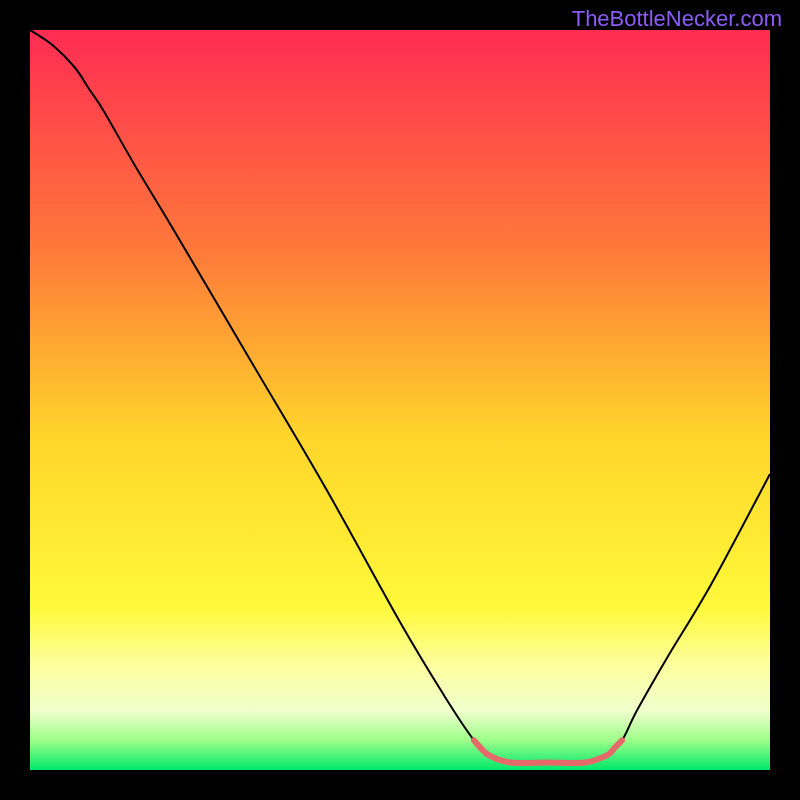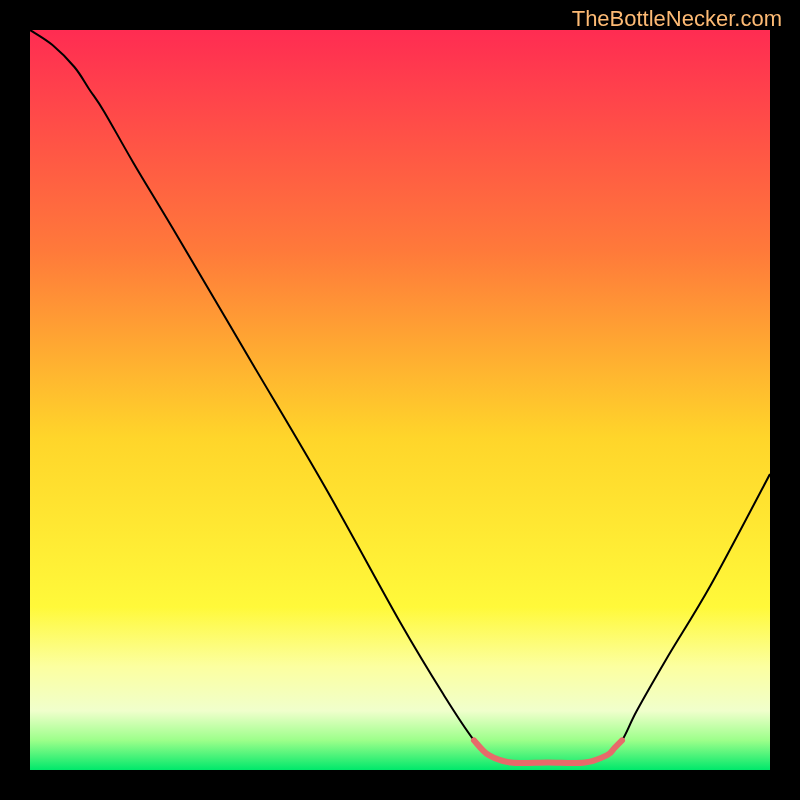--- a/index.html
+++ b/index.html
@@ -23,21 +23,21 @@
     left: 30px;
     top: 30px;
     width: 740px;
     height: 740px;
     overflow: hidden;
   }
   .watermark {
     position: absolute;
     top: 6px;
     right: 18px;
-    color: #fdba74;
+    color: #8b5cf6;
     font-size: 22px;
     font-weight: 500;
     letter-spacing: 0px;
   }
 </style>
 </head>
 <body>
 
 <div class="frame">
 

